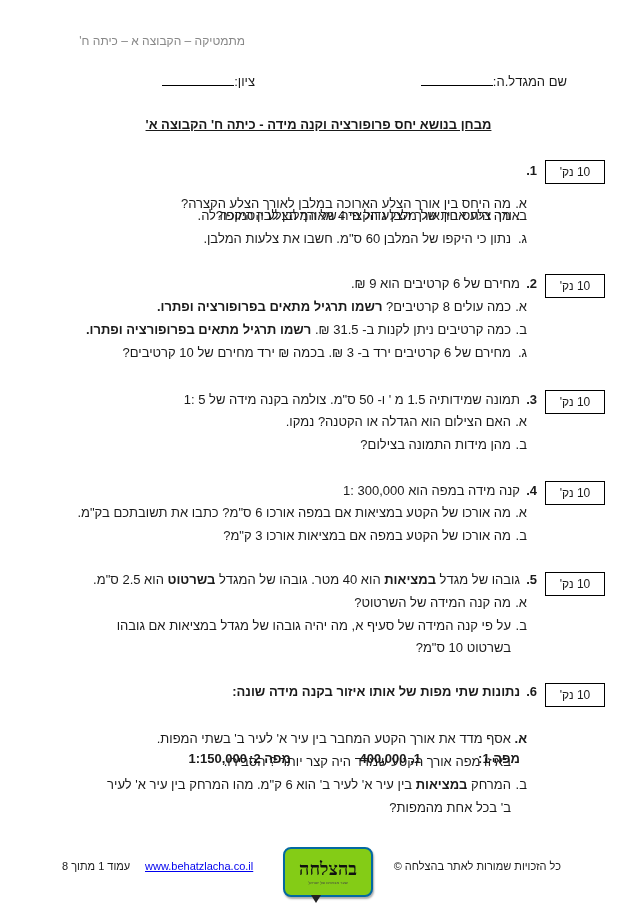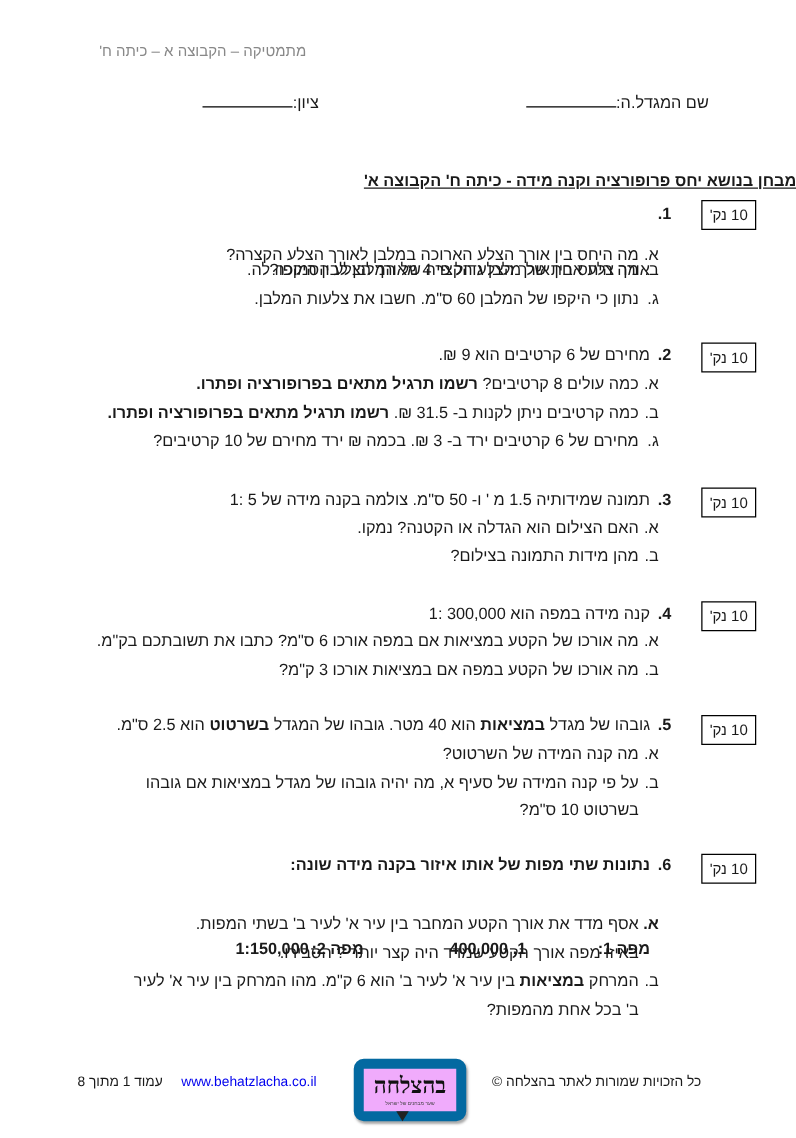--- a/index.html
+++ b/index.html
@@ -3,31 +3,31 @@
   <meta charset="utf-8">
   <style>
     * { box-sizing: border-box; margin: 0; padding: 0; }
     html, body { width: 637px; height: 910px; background: #ffffff; overflow: hidden; }
     body { position: relative; font-family: "Liberation Sans", sans-serif; color: #1a1a1a; font-size: 13px; direction: rtl; }
     .abs { position: absolute; white-space: nowrap; }
     .hdr { top: 34px; right: 392px; font-size: 12px; color: #888; }
     .meta-name { top: 74px; right: 70px; font-size: 13px; }
     .meta-grade { top: 74px; right: 382px; font-size: 13px; }
     .blank { display: inline-block; border-bottom: 1px solid #000; height: 12px; vertical-align: baseline; }
-    .title { top: 117px; left: 0; right: 0; font-weight: bold; font-size: 13px; text-decoration: underline; margin-top: 20px; }
-    .pts { position: absolute; width: 44px; height: 24px; border: 1px solid #000; font-size: 12px; display: flex; align-items: center; justify-content: center; }
+    .title { top: 117px; left: 0; right: 0; text-align: center; font-weight: bold; font-size: 13px; text-decoration: underline; }
+    .pts { position: absolute; width: 60px; height: 24px; border: 1px solid #000; font-size: 12px; display: flex; align-items: center; justify-content: center; }
     .qnum { position: absolute; font-weight: bold; font-size: 13px; }
     .line { position: absolute; font-size: 13px; white-space: nowrap; }
     .sub-label { display: inline-block; width: 16px; }
     b { font-weight: bold; }
     .maps { position: absolute; top: 707px; font-weight: bold; font-size: 13px; white-space: nowrap; margin-top: 44px; }
     .footer-copy { top: 860px; right: 76px; font-size: 11px; }
-    .footer-link { top: 860px; left: 145px; font-size: 11px; color: #0000ee; direction: ltr; }
+    .footer-link { top: 860px; left: 145px; font-size: 11px; color: #0000ee; text-decoration: underline; direction: ltr; }
     .footer-page { top: 860px; left: 62px; font-size: 11px; }
-    .logo { position: absolute; top: 847px; left: 283px; width: 90px; height: 50px; border: 8px solid #0369a1; border-radius: 8px; background: #f0abfc; display: flex; flex-direction: column; align-items: center; justify-content: center; box-shadow: 1px 2px 2px #aaa; }
+    .logo { position: absolute; top: 847px; left: 283px; width: 90px; height: 50px; border: 2px solid #0369a1; border-radius: 8px; background: #84cc16; display: flex; flex-direction: column; align-items: center; justify-content: center; box-shadow: 1px 2px 2px #aaa; }
     .logo-main { font-family: "DejaVu Serif", serif; font-weight: bold; font-size: 18px; color: #111; line-height: 18px; }
     .logo-sub { font-size: 4px; color: #444; margin-top: 2px; }
     .logo-tail { position: absolute; bottom: -8px; left: 26px; width: 0; height: 0; border-left: 5px solid transparent; border-right: 5px solid transparent; border-top: 8px solid #222; }
   </style>
 </head>
 <body>
 
 <div class="abs hdr">מתמטיקה – הקבוצה א – כיתה ח'</div>
 
 <div class="abs meta-name">

